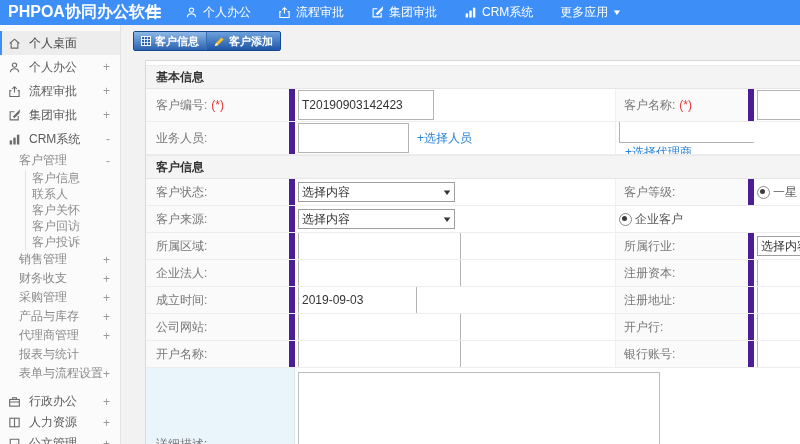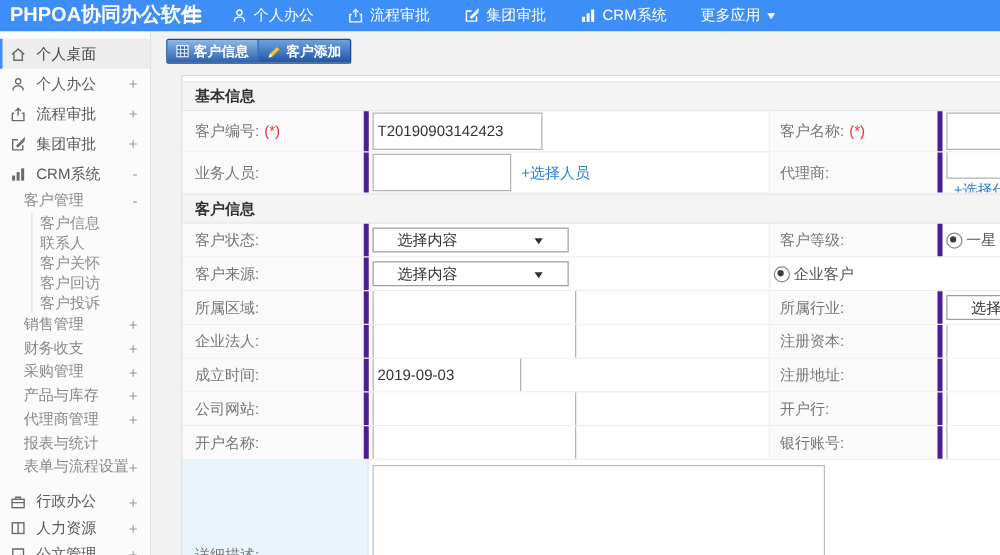--- a/index.html
+++ b/index.html
@@ -38,32 +38,32 @@
   .tab.active{background:linear-gradient(#8db8e6,#2a62b0)}
   .tab+.tab{border-left:1px solid #3a6cb4}
   
   .panel{position:absolute;left:23px;top:35px;width:730px;height:480px;background:#fff;
     border:1px solid #d8d8d8;box-sizing:border-box;padding-top:4px}
   .sec-header{height:22px;line-height:22px;background:#f4f4f4;border-top:1px solid #eaeaea;
     border-bottom:1px solid #e6e6e6;font-size:12px;font-weight:bold;color:#333;padding-left:10px}
   .frow{display:grid;grid-template-columns:149px 321px 138px 1fr;border-bottom:1px solid #ededed}
   .h32{height:32px}.h26{height:26px}
   .fl{display:flex;align-items:center;padding-left:10px;font-size:12px;color:#777;
-    background:#fafafa;border-right:4px solid #4c1d95;white-space:nowrap}
+    background:#fafafa;border-right:6px solid #4c1d95;white-space:nowrap}
   .fl2{padding-left:8px}
   .fv{display:flex;align-items:center;padding-left:3px;border-right:1px solid #efefef;overflow:hidden}
   .fv.last{border-right:none}
   .req{color:#e53935;margin-left:4px;font-size:12px}
   input.txt{height:16px;border:1px solid #b3b3b3;font-size:12px;padding:6px 3px;color:#333;
     font-family:inherit;background:#fff}
   .w128{width:128px}.w155{width:155px}.w111{width:111px}.w145{width:145px}
   .w103{width:103px;background:#f0f0f0}
   .link{color:#2a82d8;font-size:12px;margin-left:8px;text-decoration:none;white-space:nowrap;cursor:pointer}
   .selectbox{width:157px;height:20px;border:1px solid #9e9e9e;background:#fff;display:flex;
-    align-items:center;justify-content:space-between;padding:0 19px;font-size:12px;color:#333;
+    align-items:center;justify-content:space-between;padding:0 3px;font-size:12px;color:#333;
     box-sizing:border-box;cursor:pointer}
   .selectbox .scaret{font-size:8px;color:#333;transform:scaleX(1.4)}
   .radio{width:11px;height:11px;border:1px solid #8a8a8a;border-radius:50%;display:inline-block;
     position:relative;background:#fff;flex:none;cursor:pointer}
   .radio.checked::after{content:"";position:absolute;left:2px;top:2px;width:5px;height:5px;
     border-radius:50%;background:#3c3c3c}
   .radio-label{font-size:12px;color:#555;margin:0 8px 0 3px;white-space:nowrap}
   .stack{display:flex;flex-direction:column;justify-content:center;align-items:flex-start;padding-left:3px}
   .stack .link{margin:1px 0 0 6px}
   .desc-row{display:grid;grid-template-columns:149px 1fr;height:150px}
@@ -271,23 +271,20 @@
     </div>
 
     <div class="frow h32">
       <div class="fl">
         <span>业务人员:</span>
       </div>
       <div class="fv">
         <input class="txt w103" readonly="" value="" style="">
         <a class="link">+选择人员</a>
       </div>
-      <div class="fl fl2">
-        <span>代理商:</span>
-      </div>
       <div class="fv last stack">
         <input class="txt w145" value="" style="">
         <a class="link">+选择代理商</a>
       </div>
     </div>
 
     <div class="sec-header">客户信息</div>
 
     <div class="frow h26">
       <div class="fl">

